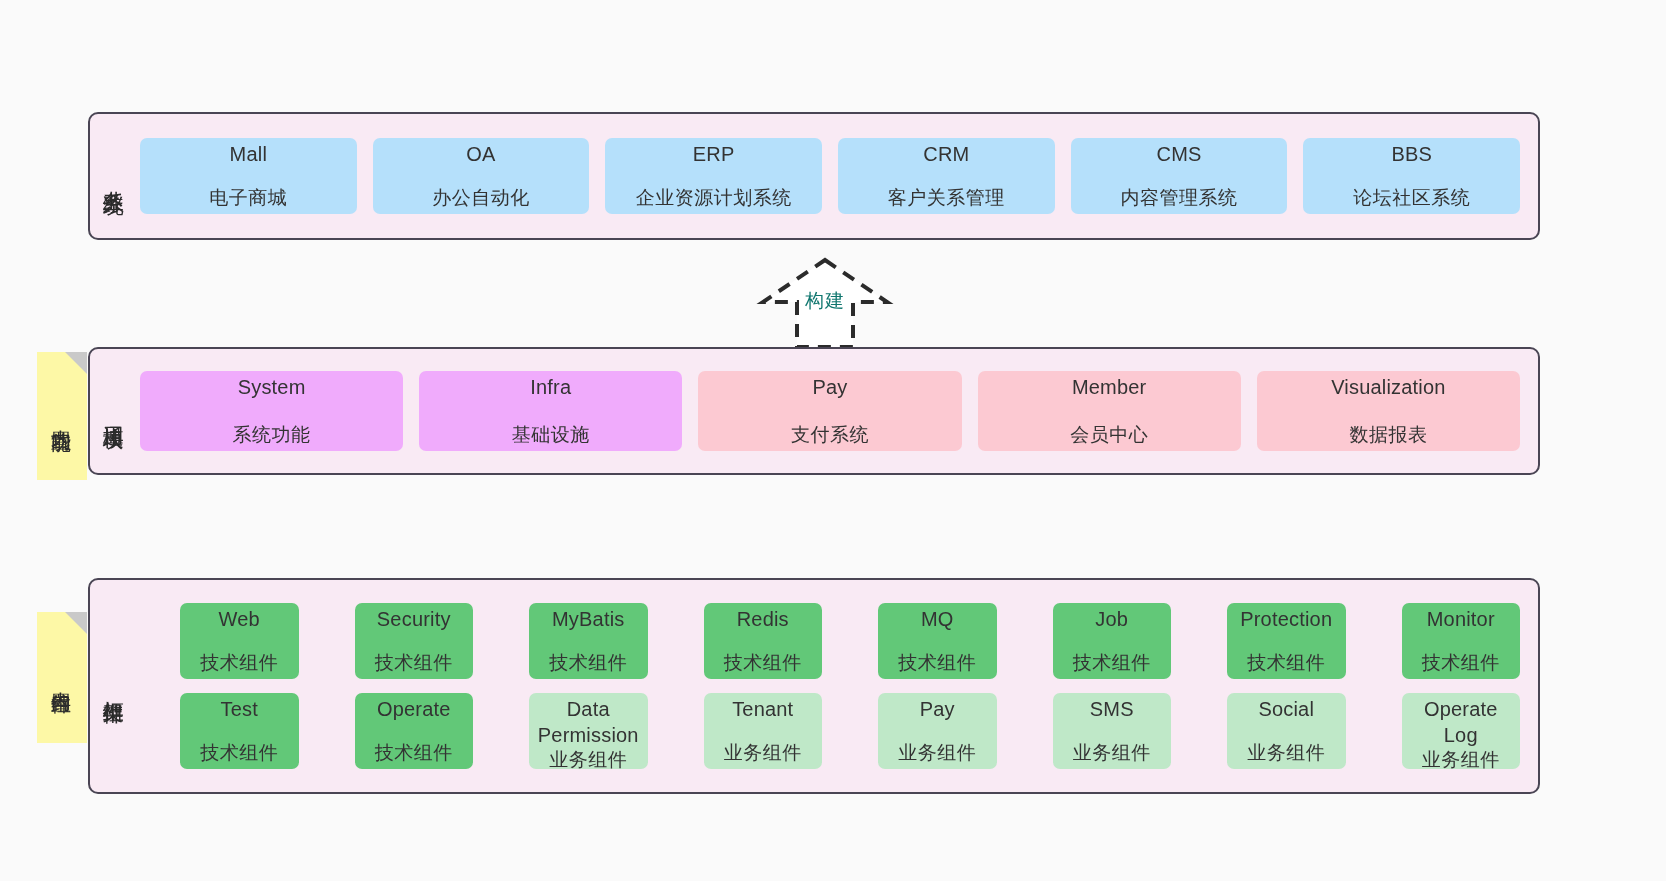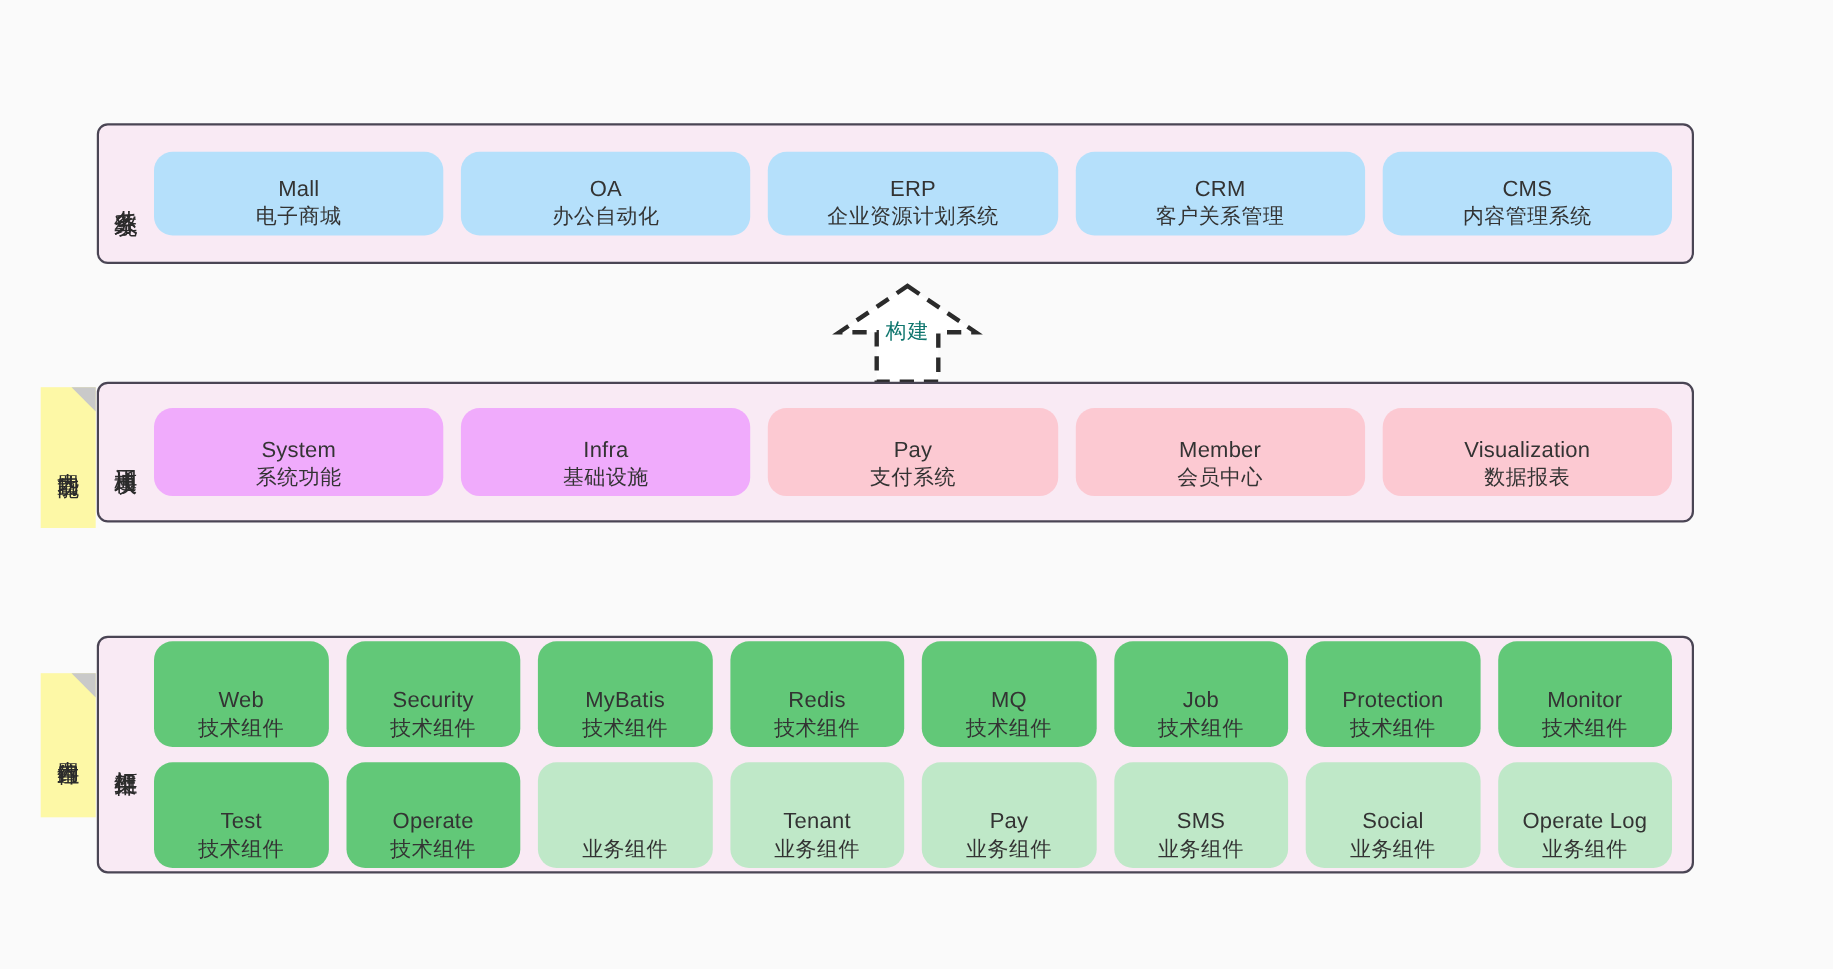--- a/index.html
+++ b/index.html
@@ -58,25 +58,25 @@
   }
 
   .row {
     display: flex;
     gap: 16px;
     align-items: stretch;
   }
 
   .cell {
     flex: 1 1 0;
-    border-radius: 17px;
+    border-radius: 7px;
     display: flex;
     flex-direction: column;
     align-items: center;
-    justify-content: flex-end;
+    justify-content: space-between;
     text-align: center;
     line-height: 1.28;
     padding: 4px 6px;
     box-sizing: border-box;
   }
   .cell .en {
     font-size: 20px;
     letter-spacing: .2px;
   }
   .cell .cn {
@@ -112,21 +112,21 @@
   .cell.red-light  { background: #fcc9d2; }
 
   
   #layer-framework {
     left: 88px;
     top: 578px;
     width: 1452px;
     height: 216px;
   }
   #layer-framework .layer-body { padding-right: 18px; gap: 14px; }
-  #layer-framework .cell { height: 96px; }
+  #layer-framework .cell { height: 76px; margin-left: 40px; }
   .cell.green-strong { background: #62c878; }
   .cell.green-light  { background: #bfe8c8; }
 
   
   .note {
     position: absolute;
     width: 50px;
     box-sizing: border-box;
     background: #fdf8a6;
     display: flex;
@@ -203,20 +203,24 @@
           <span class="cn">企业资源计划系统</span>
         </div>
         <div class="cell">
           <span class="en">CRM</span>
           <span class="cn">客户关系管理</span>
         </div>
         <div class="cell">
           <span class="en">CMS</span>
           <span class="cn">内容管理系统</span>
         </div>
+        <div class="cell">
+          <span class="en">BBS</span>
+          <span class="cn">论坛社区系统</span>
+        </div>
       </div>
     </div>
   </div>
 
   <div class="connector" id="connector-build">
     <svg width="180" height="110" viewBox="0 0 180 110">
       <path d="M90 8 L152 50 L118 50 L118 95 L62 95 L62 50 L28 50 Z" fill="#ffffff" stroke="#2b2b2b" stroke-width="4" stroke-dasharray="13,9" stroke-linejoin="miter"></path>
     </svg>
     <div class="edge-label">构建</div>
   </div>
@@ -300,20 +304,21 @@
       <div class="row">
         <div class="cell green-strong">
           <span class="en">Test</span>
           <span class="cn">技术组件</span>
         </div>
         <div class="cell green-strong">
           <span class="en">Operate</span>
           <span class="cn">技术组件</span>
         </div>
         <div class="cell green-light">
+          <span class="en">Data Permission</span>
           <span class="cn">业务组件</span>
         </div>
         <div class="cell green-light">
           <span class="en">Tenant</span>
           <span class="cn">业务组件</span>
         </div>
         <div class="cell green-light">
           <span class="en">Pay</span>
           <span class="cn">业务组件</span>
         </div>

